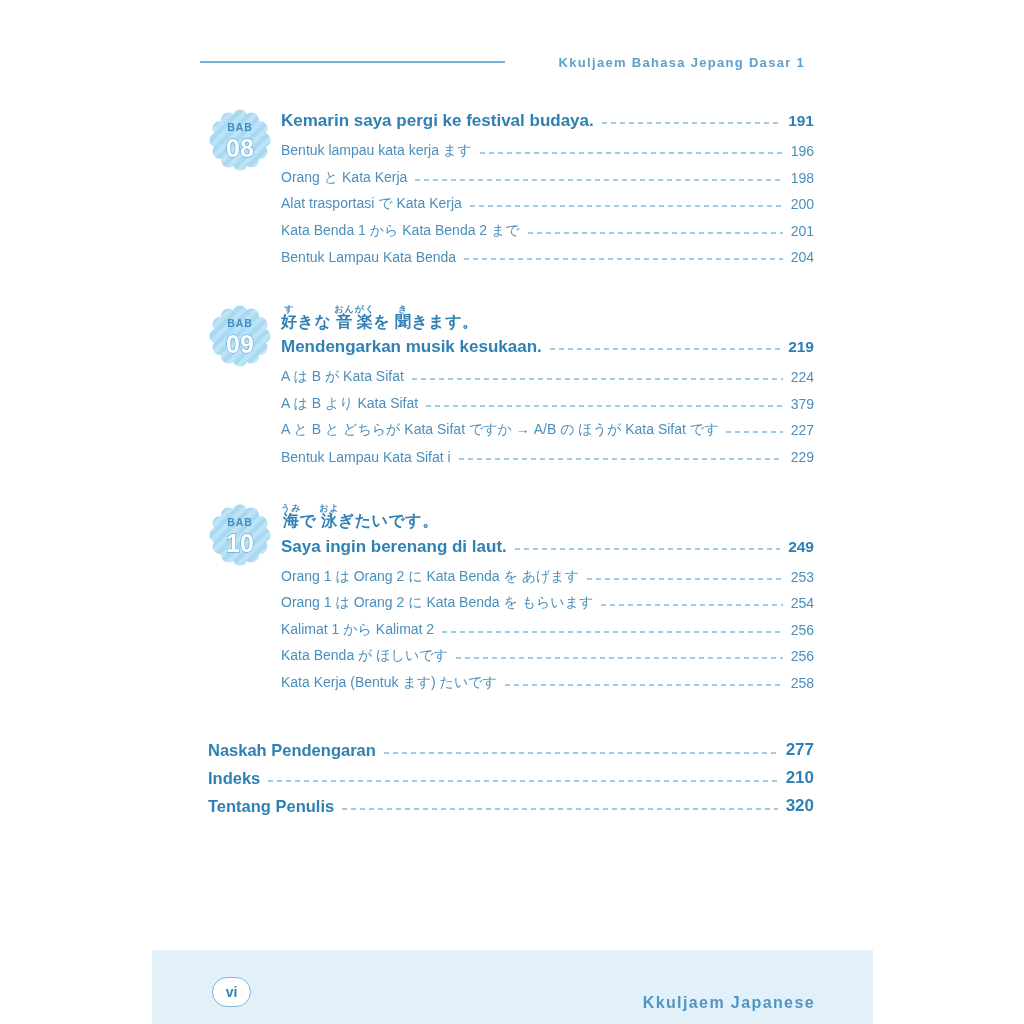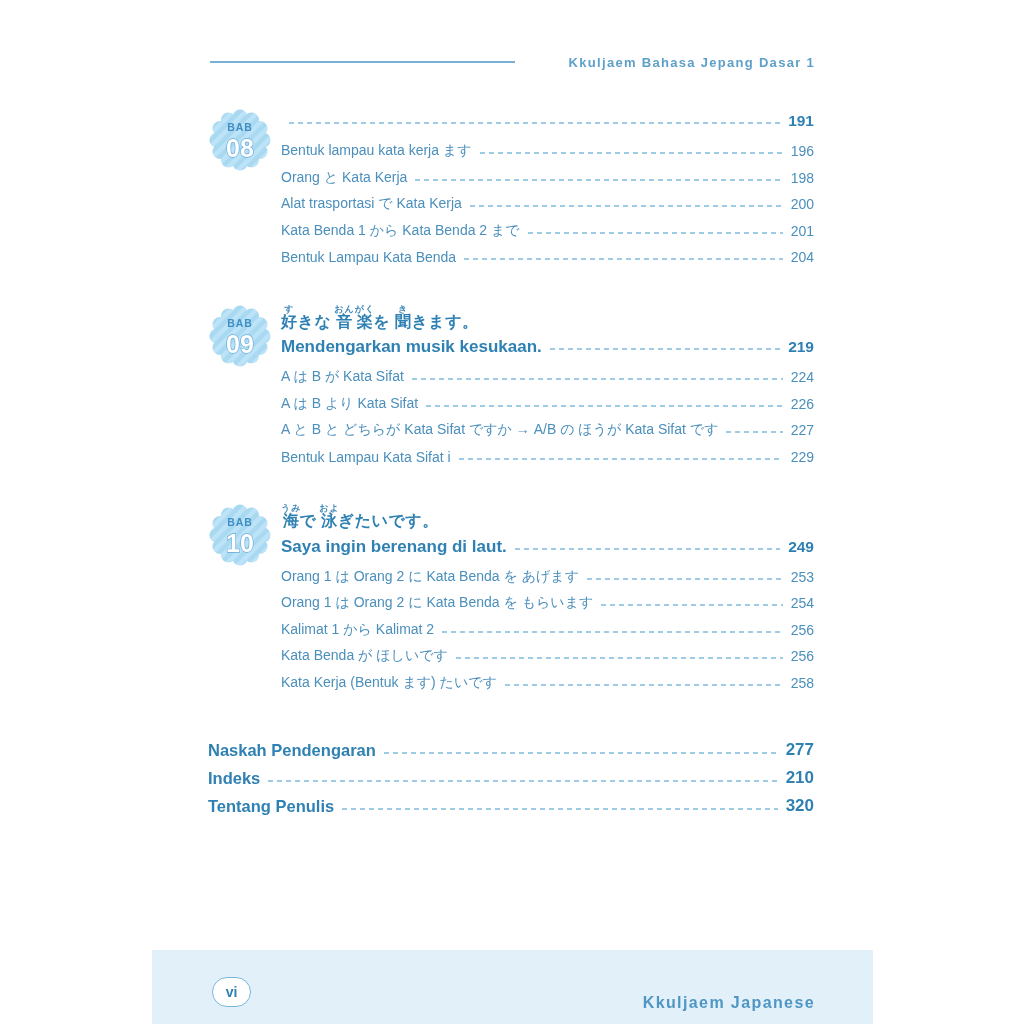--- a/index.html
+++ b/index.html
@@ -1,21 +1,21 @@
 <!DOCTYPE html>
 <html><head>
 <meta charset="utf-8">
 <style>
   * { margin:0; padding:0; box-sizing:border-box; }
   html,body { width:1024px; height:1024px; background:#ffffff; overflow:hidden;
               font-family:"Liberation Sans","DejaVu Sans",sans-serif; }
   .page { position:relative; width:1024px; height:1024px; background:#fff; }
 
   
-  .page-header { position:absolute; top:54px; left:210px; width:605px; height:16px;
+  .page-header { position:absolute; top:54px; left:200px; width:605px; height:16px;
                  display:flex; align-items:center;gap:44px; }
   .header-rule { flex:1; height:2px; background:#79b1d4; margin-right:10px; }
   .header-title { color:#5fa0c9; font-size:13px; font-weight:600; letter-spacing:1.3px; white-space:nowrap; }
 
   
   .toc { position:absolute; top:108px; left:208px; width:606px; }
 
   .chapter { display:grid; grid-template-columns:64px 1fr; column-gap:9px; margin-bottom:33px; }
   .badge-wrap { width:64px; }
   .chapter-body { min-width:0; }
@@ -91,20 +91,21 @@
                 <circle cx="32.00" cy="9.00" r="7.6"></circle>
                 <circle cx="43.50" cy="12.08" r="7.6"></circle>
                 <circle cx="51.92" cy="20.50" r="7.6"></circle>
                 <circle cx="32" cy="32" r="24.5"></circle>
               </g>
     <text class="badge-label-text" x="32" y="23" text-anchor="middle" font-size="10.5" font-weight="bold" letter-spacing="1" fill="#3f8ec3">BAB</text>
     <text class="badge-label-text" x="32" y="49" text-anchor="middle" font-size="25" font-weight="bold" fill="#ffffff" stroke="#66abd9" stroke-width="1.3" paint-order="stroke">08</text>
   </svg></div>
     <div class="chapter-body">
       <div class="row head-row">
+        <span class="id-title">Kemarin saya pergi ke festival budaya.</span>
         <span class="leader"></span>
         <span class="head-page">191</span>
       </div>
       <div class="items">
     <div class="row item-row">
       <span class="item-label">Bentuk lampau kata kerja ます</span>
       <span class="leader"></span>
       <span class="item-page">196</span>
     </div>
     <div class="row item-row">
@@ -165,21 +166,21 @@
       </div>
       <div class="items">
     <div class="row item-row">
       <span class="item-label">A は B が Kata Sifat</span>
       <span class="leader"></span>
       <span class="item-page">224</span>
     </div>
     <div class="row item-row">
       <span class="item-label">A は B より Kata Sifat</span>
       <span class="leader"></span>
-      <span class="item-page">226</span>
+      <span class="item-page">379</span>
     </div>
     <div class="row item-row">
       <span class="item-label">A と B と どちらが Kata Sifat ですか → A/B の ほうが Kata Sifat です</span>
       <span class="leader"></span>
       <span class="item-page">227</span>
     </div>
     <div class="row item-row">
       <span class="item-label">Bentuk Lampau Kata Sifat i</span>
       <span class="leader"></span>
       <span class="item-page">229</span>

